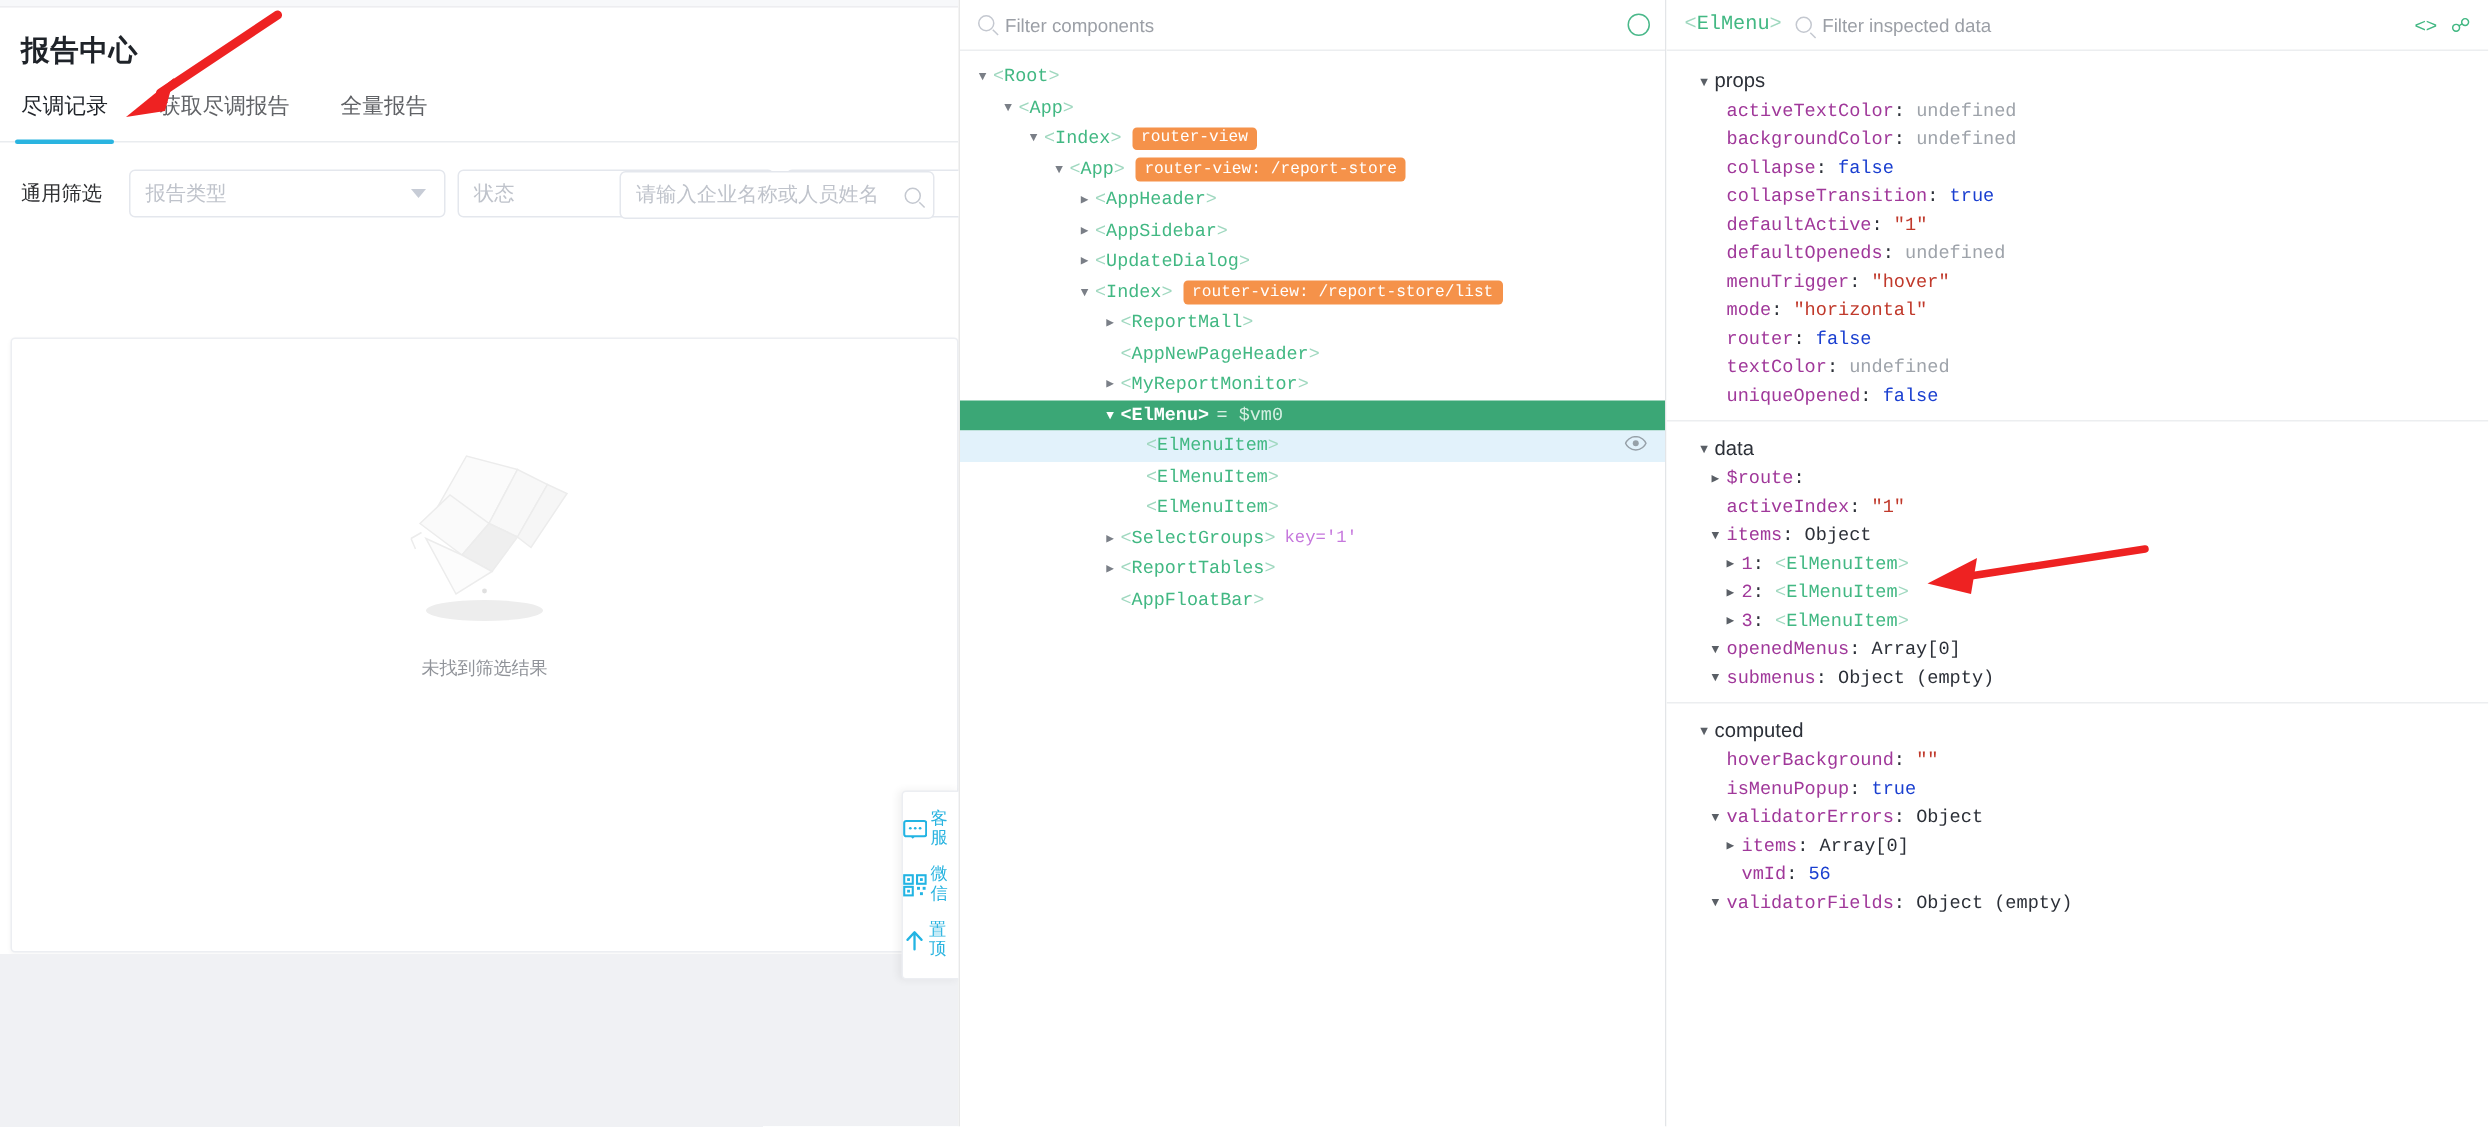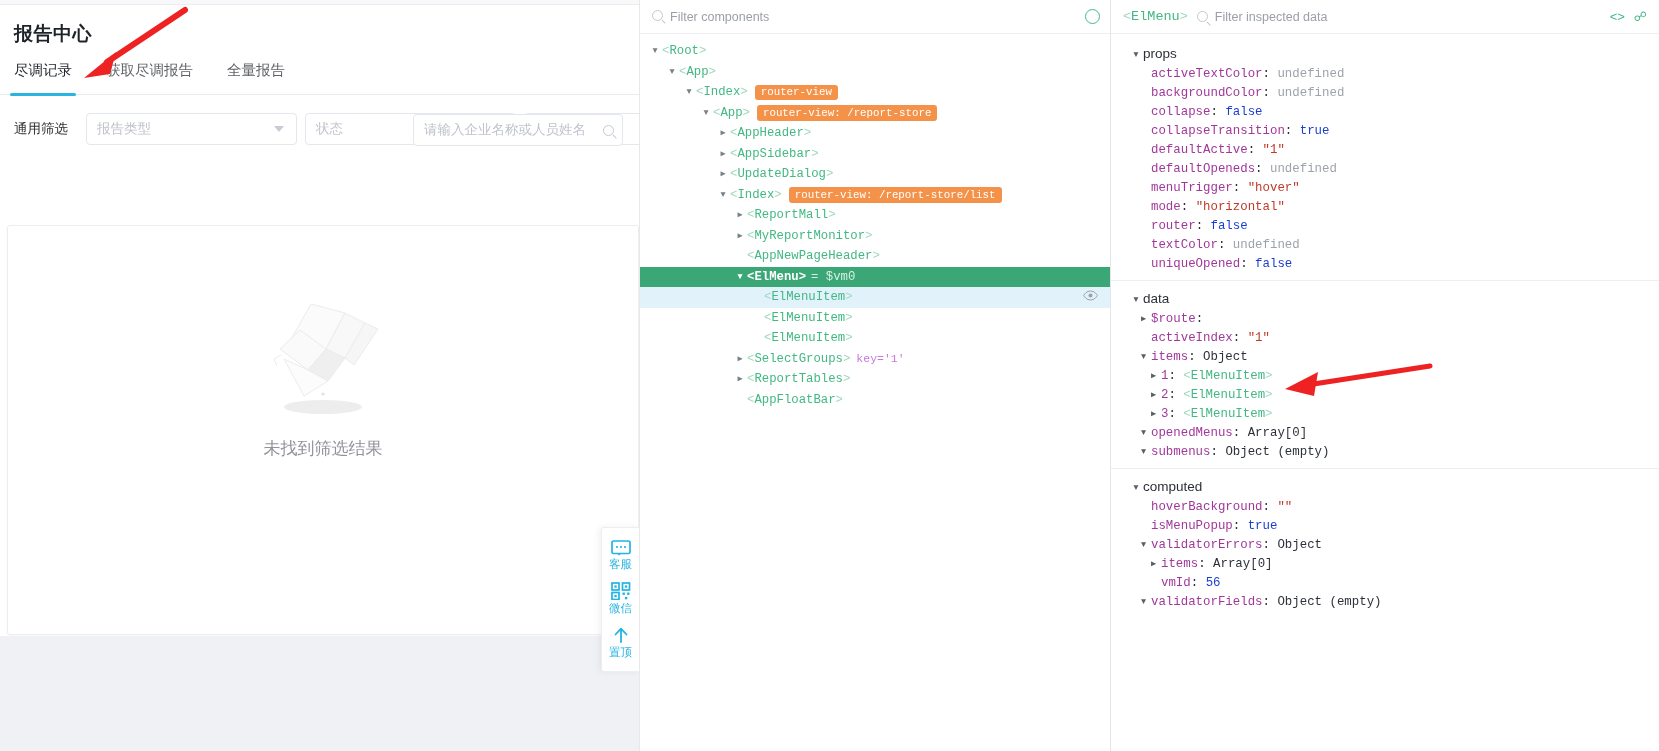--- a/index.html
+++ b/index.html
@@ -77,34 +77,34 @@
   }
   .content-card {
     position: absolute; left: 7px; top: 225px; right: 0; height: 410px;
     background: #fff; border: 1px solid #eceef2; border-radius: 3px;
     box-shadow: 0 1px 3px rgba(0,0,0,.04);
   }
   .empty-wrap {
     position: absolute; left: 0; right: 0; top: 60px;
     display: flex; flex-direction: column; align-items: center;
   }
-  .empty-text { margin-top: 16px; font-size: 17px; color: #909399; }
+  .empty-text { margin-top: 16px; font-size: 12px; color: #909399; }
   .app-bottom-strip {
     position: absolute; left: 0; right: 0; bottom: 0; height: 115px;
     background: #f0f1f4;
   }
   .float-bar {
     position: absolute; left: 601px; top: 527px; width: 39px;
     background: #fff; border: 1px solid #eceef2; border-left-width:1px;
     box-shadow: -2px 0 6px rgba(0,0,0,.06);
     border-radius: 3px 0 0 3px;
     padding: 7px 0 6px 0; z-index: 5;
   }
   .float-item {
-    display: flex; flex-direction: column; align-items: center;
+    display: flex; flex-direction: row; align-items: center;
     gap: 2px; padding: 5px 0 6px; cursor: pointer;
   }
   .float-item .lbl { font-size: 11.5px; color: #2ab4e0; line-height: 13px; }
 
   
   .tree-pane {
     width: 471px; height: 751px; background: #fff;
     border-right: 1px solid #e3e5e8; position: relative; overflow: hidden;
   }
   .tree-toolbar {
@@ -335,26 +335,26 @@
         <div class="node" style="padding-left: 76px;">
           <span class="arrow down"></span>
           <span><span class="brk">&lt;</span><span class="tag">Index</span><span class="brk">&gt;</span></span>
           <span class="badge">router-view: /report-store/list</span>
         </div>
         <div class="node" style="padding-left: 93px;">
           <span class="arrow right"></span>
           <span><span class="brk">&lt;</span><span class="tag">ReportMall</span><span class="brk">&gt;</span></span>
         </div>
         <div class="node" style="padding-left: 93px;">
-          <span class="arrow right"></span>
-          <span><span class="brk">&lt;</span><span class="tag">MyReportMonitor</span><span class="brk">&gt;</span></span>
-        </div>
-        <div class="node" style="padding-left: 93px;">
           <span class="arrow"></span>
           <span><span class="brk">&lt;</span><span class="tag">AppNewPageHeader</span><span class="brk">&gt;</span></span>
+        </div>
+        <div class="node" style="padding-left: 93px;">
+          <span class="arrow right"></span>
+          <span><span class="brk">&lt;</span><span class="tag">MyReportMonitor</span><span class="brk">&gt;</span></span>
         </div>
         <div class="node sel" style="padding-left: 93px;">
           <span class="arrow down"></span>
           <span><span class="brk">&lt;</span><span class="tag">ElMenu</span><span class="brk">&gt;</span></span>
           <span class="vmeq">= $vm0</span>
         </div>
         <div class="node hov" style="padding-left: 110px;">
           <span class="arrow"></span>
           <span><span class="brk">&lt;</span><span class="tag">ElMenuItem</span><span class="brk">&gt;</span></span>
           <span class="eye"><svg width="15" height="11" viewBox="0 0 15 11">

